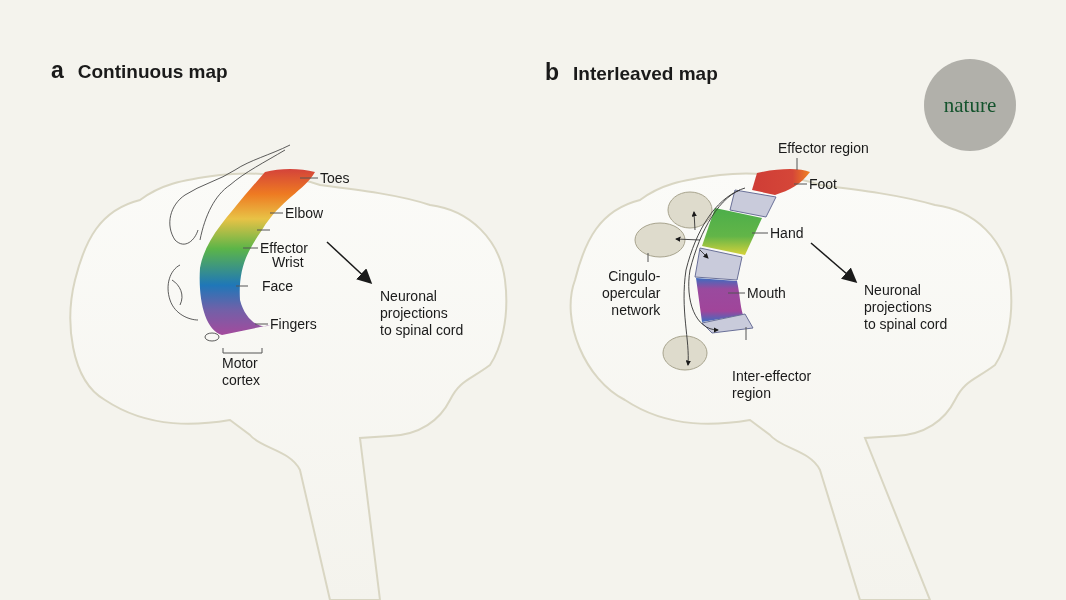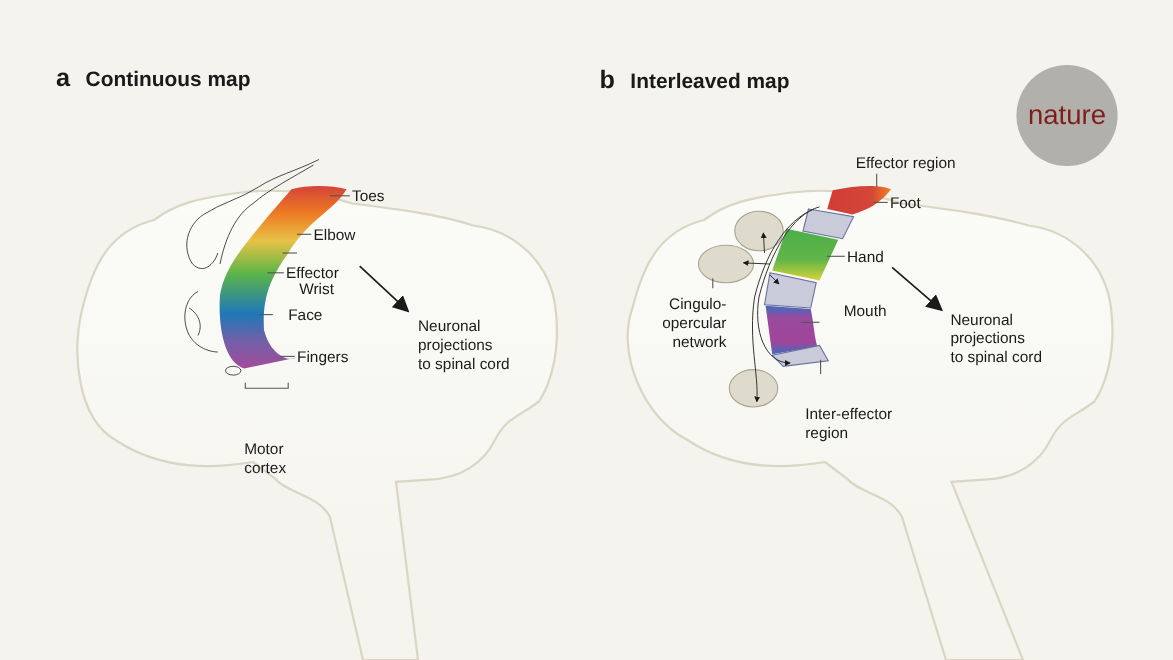--- a/index.html
+++ b/index.html
@@ -1,19 +1,19 @@
 <!DOCTYPE html>
 <html><head>
 <meta charset="utf-8">
 <style>
   html,body{margin:0;padding:0;}
   body{width:1066px;height:600px;background:#f4f3ed;position:relative;overflow:hidden;font-family:"Liberation Sans",sans-serif;color:#1a1a1a;}
   .panel-title{position:absolute;font-weight:bold;font-size:19px;}
   .panel-title .letter{font-size:23px;margin-right:14px;}
-  .logo{position:absolute;left:924px;top:59px;width:92px;height:92px;border-radius:50%;background:#b1b0aa;color:#7f1d1d;display:flex;align-items:center;justify-content:center;font-family:Liberation Sans, sans-serif;font-size:25px;}
+  .logo{position:absolute;left:924px;top:59px;width:92px;height:92px;border-radius:50%;background:#b1b0aa;color:#14532d;display:flex;align-items:center;justify-content:center;font-family:Liberation Serif, serif;font-size:21px;}
   .lbl{position:absolute;font-size:14px;line-height:17px;white-space:pre;}
   svg{position:absolute;left:0;top:0;}
 </style>
 </head>
 <body>
 
 <svg width="1066" height="600">
   <defs>
     <linearGradient id="rainbow" x1="0" y1="0" x2="0" y2="1">
       <stop offset="0" stop-color="#d4433a"></stop>
@@ -120,30 +120,30 @@
 </div>
 
 <div class="logo">nature</div>
 
 <div class="lbl" style="left:320px;top:170px;">Toes</div>
 <div class="lbl" style="left:285px;top:205px;">Elbow</div>
 <div class="lbl" style="left:272px;top:222px;margin-top:32px;">Wrist</div>
 <div class="lbl" style="left:260px;top:240px;">Effector</div>
 <div class="lbl" style="left:262px;top:278px;">Face</div>
 <div class="lbl" style="left:270px;top:316px;">Fingers</div>
-<div class="lbl" style="left:222px;top:355px;margin-top:45px;">Motor
+<div class="lbl" style="left:222px;top:355px;">Motor
 cortex</div>
 <div class="lbl" style="left:380px;top:288px;">Neuronal
 projections
 to spinal cord</div>
 
 <div class="lbl" style="left:778px;top:140px;">Effector region</div>
 <div class="lbl" style="left:809px;top:176px;">Foot</div>
 <div class="lbl" style="left:770px;top:225px;">Hand</div>
-<div class="lbl" style="left:747px;top:274px;margin-left:20px;">Mouth</div>
+<div class="lbl" style="left:747px;top:285px;">Mouth</div>
 <div class="lbl" style="left:602px;top:268px;text-align:right;">Cingulo-
 opercular
 network</div>
 <div class="lbl" style="left:732px;top:342px;margin-top:26px;">Inter-effector
 region</div>
 <div class="lbl" style="left:864px;top:282px;">Neuronal
 projections
 to spinal cord</div>
 
 </body></html>

